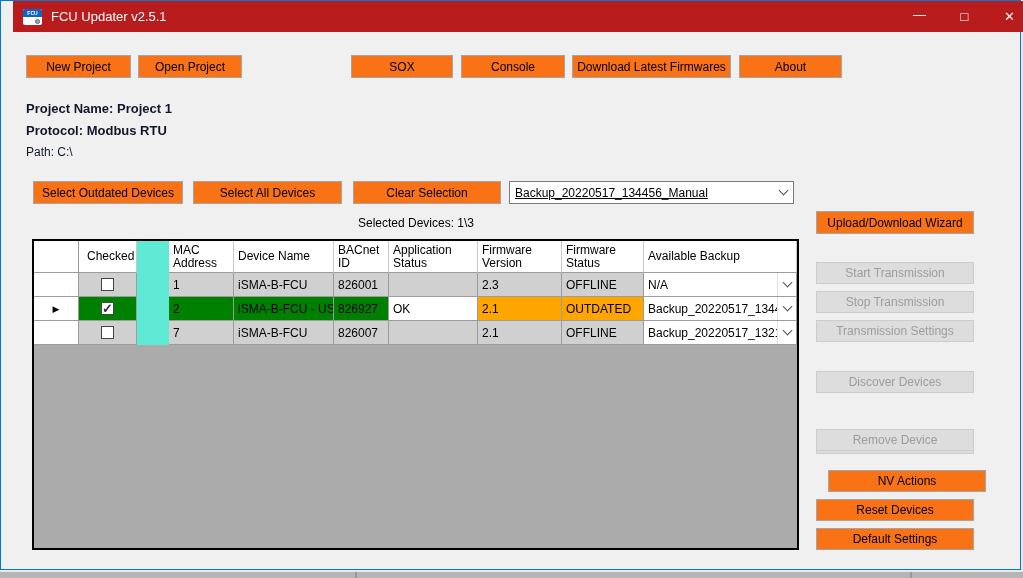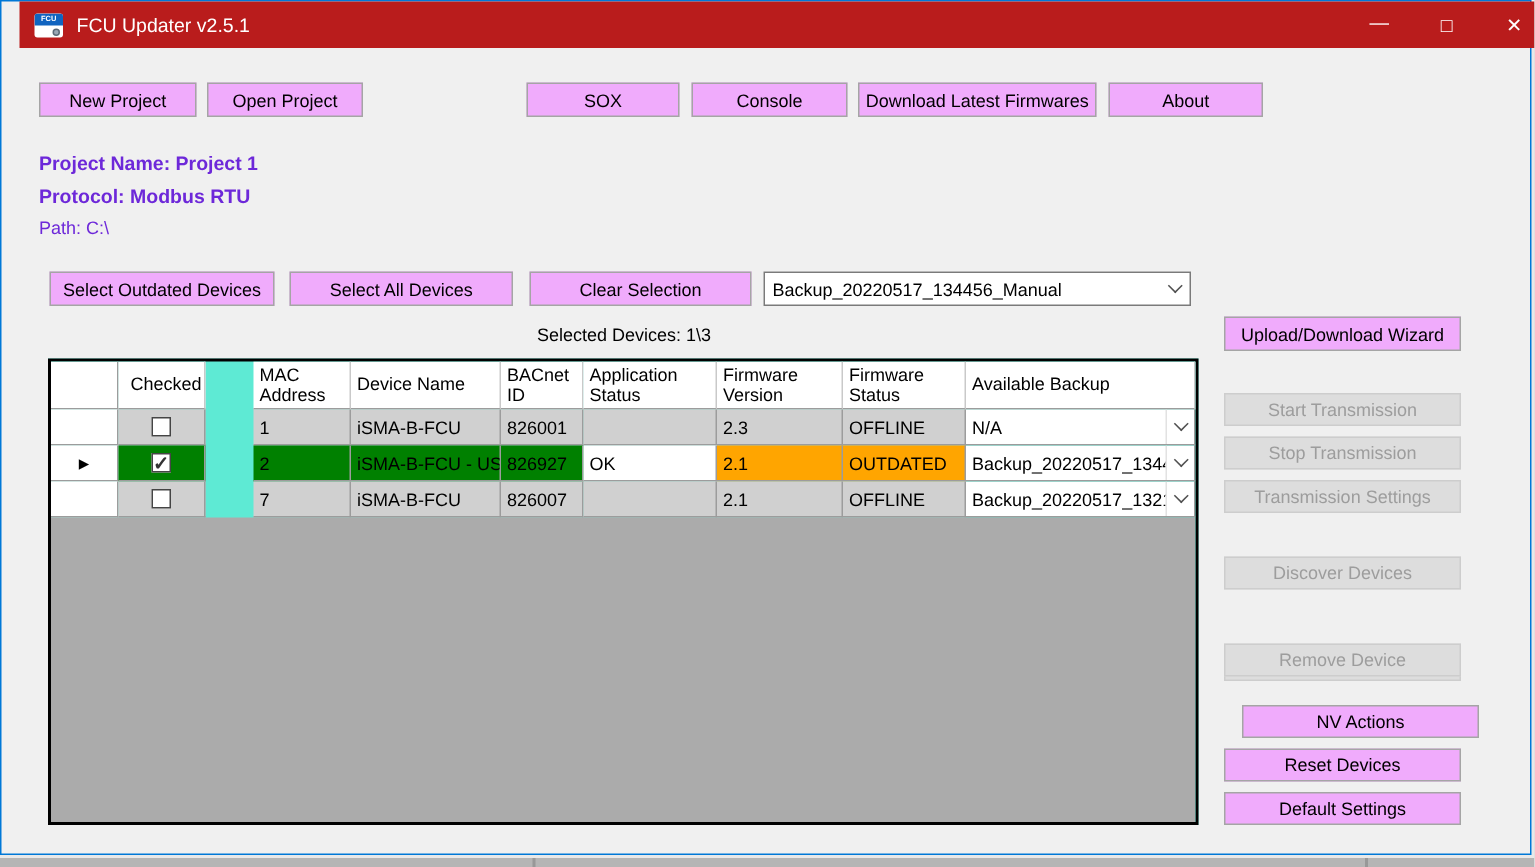--- a/index.html
+++ b/index.html
@@ -19,32 +19,32 @@
                    border-radius:50%; background:#9aa7b5; border:1px solid #5c6a78; }
   .title-text { margin-left:9px; font-size:13px; }
   .win-controls { margin-left:auto; display:flex; height:100%; }
   .win-btn { width:45px; height:100%; display:flex; align-items:center; justify-content:center;
              font-size:13px; color:#fff; }
   .win-btn.min span { position:relative; top:-2px; }
 
   .client { position:absolute; left:0; top:31px; right:0; bottom:0; }
 
   
-  .btn { position:absolute; height:23px; background:#f0abfc; border:1px solid #a5a5a5;
+  .btn { position:absolute; height:23px; background:#f97316; border:1px solid #a5a5a5;
          font-size:12px; color:#000; display:flex; align-items:center; justify-content:center;
          white-space:nowrap; }
   .btn.disabled { background:#dddddd; border-color:#cdcdcd; color:#9d9d9d; }
 
   
-  .proj-line { position:absolute; left:25px; font-size:13px; color:#6d28d9; }
+  .proj-line { position:absolute; left:25px; font-size:13px; color:#0f172a; }
   .bold { font-weight:bold; }
 
   
   .combobox { position:absolute; background:#fff; border:1px solid #7a7a7a; height:23px;
-              display:flex; align-items:center; font-size:12px; color:#000; }
+              display:flex; align-items:center; font-size:12px; color:#000;text-decoration:underline; }
   .combobox .cb-text { flex:1; padding-left:5px; white-space:nowrap; overflow:hidden; }
   .chev-box { width:20px; height:100%; display:flex; align-items:center; justify-content:center; }
   .chev { width:7px; height:7px; border-right:1.5px solid #505050; border-bottom:1.5px solid #505050;
           transform:rotate(45deg); margin-top:-4px; }
 
   .label-text { position:absolute; font-size:12px; color:#000; }
 
   
   .grid { position:absolute; left:31px; top:207px; width:767px; height:311px;
           border:2px solid #000; background:#5eead4; display:flex; flex-direction:column; overflow:hidden; }

